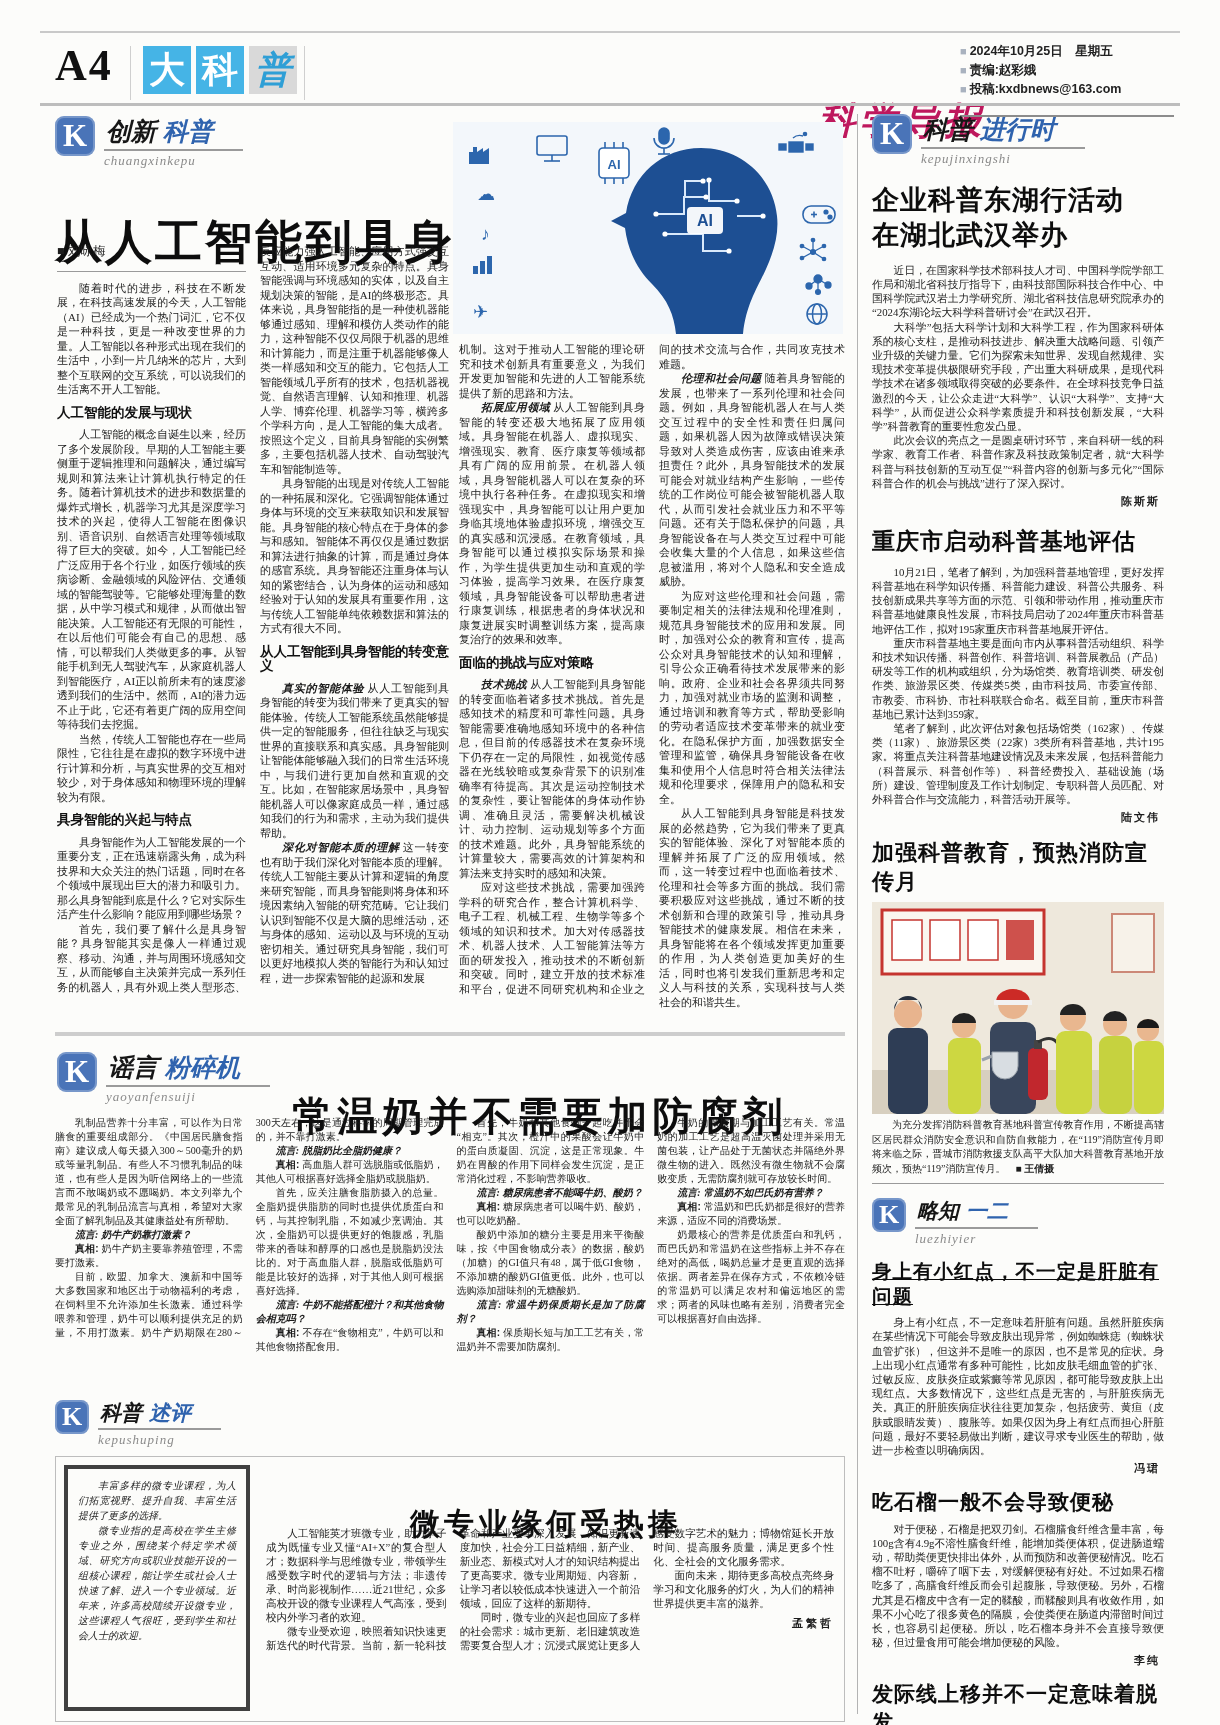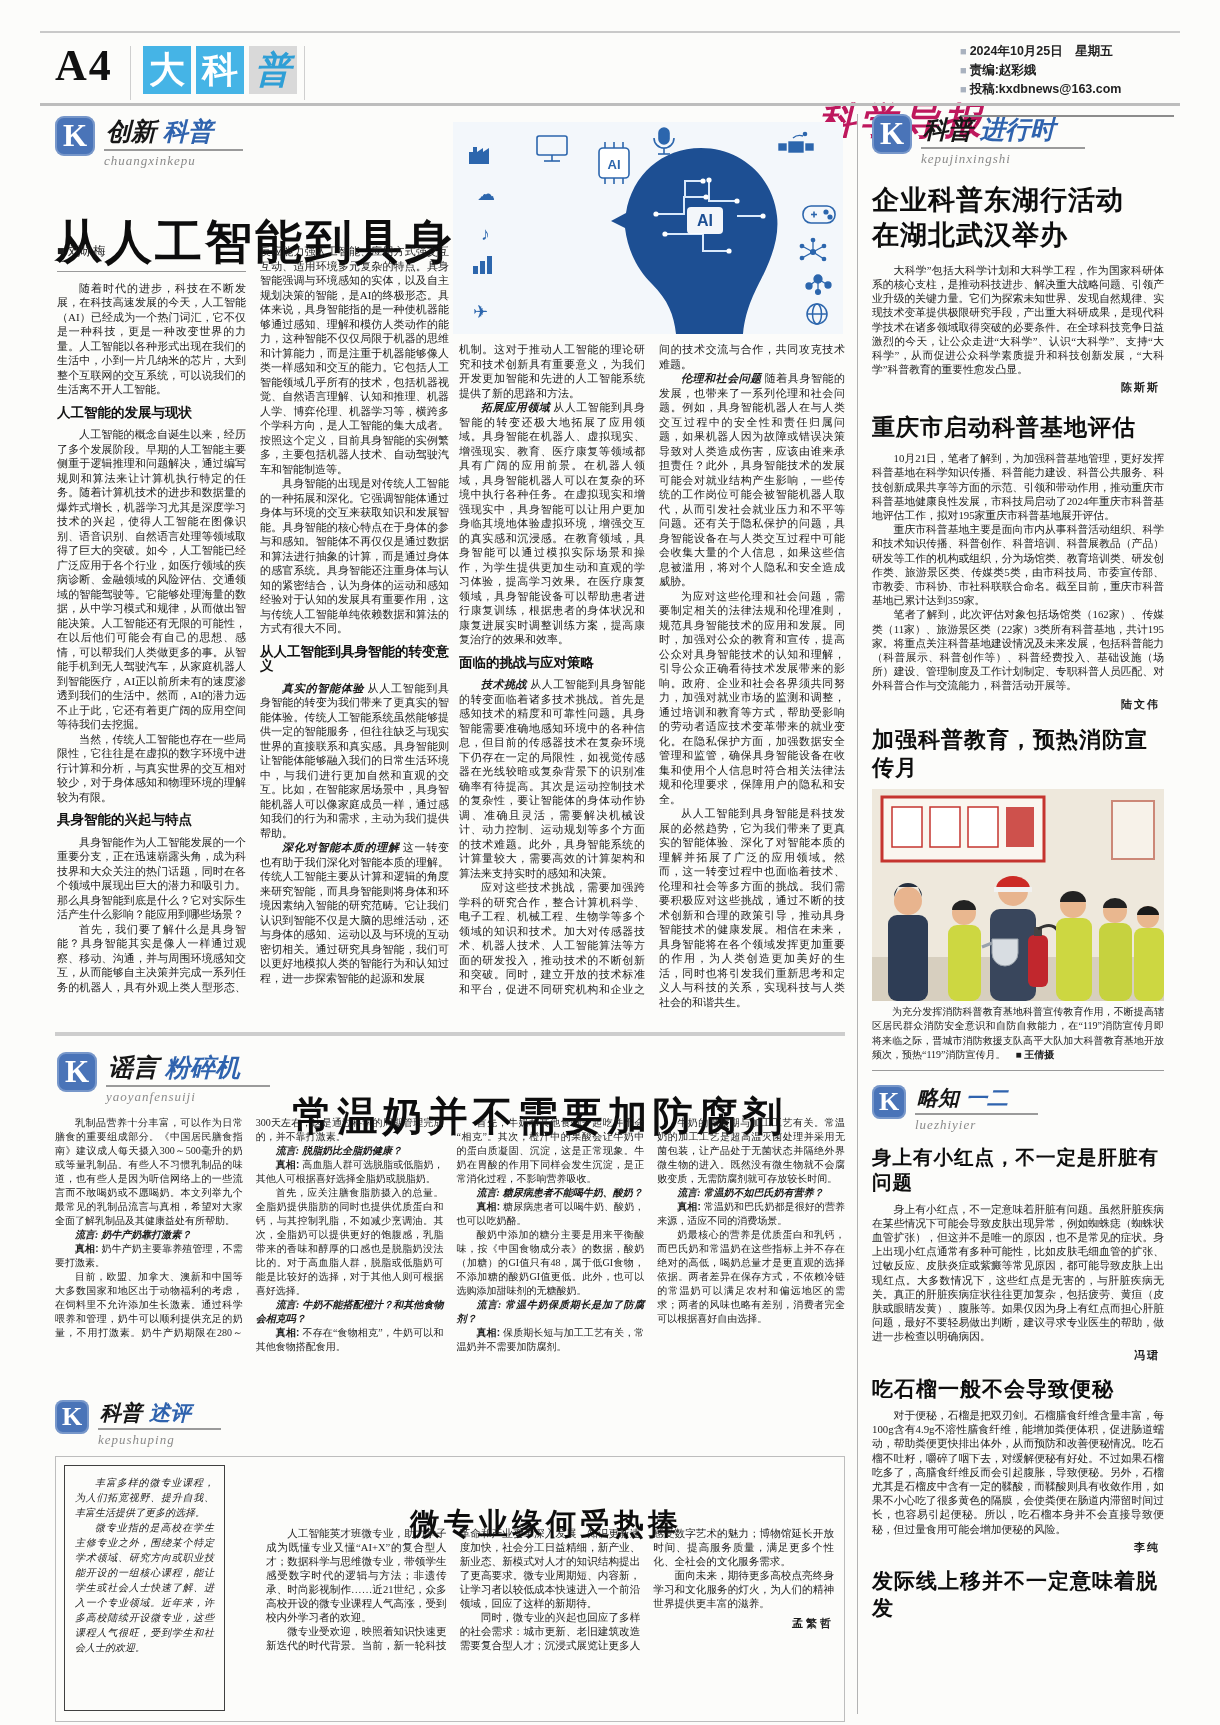--- a/index.html
+++ b/index.html
@@ -58,21 +58,21 @@
   .rule-mid{position:absolute;left:55px;top:1032px;width:790px;height:4px;background:#cdcdcd;}
   
   .sec-milk{position:absolute;left:55px;top:1046px;width:790px;height:350px;}
   .milk-headline{position:absolute;left:190px;top:10px;width:590px;text-align:center;
                  font-family:"Liberation Sans",sans-serif;font-weight:700;font-size:40px;letter-spacing:5px;color:#0d0d0d;}
   .cols4{position:absolute;left:0;top:70px;width:790px;height:274px;column-count:4;column-gap:13px;
          font-size:10px;line-height:14px;overflow:hidden;}
   
   .sec-review{position:absolute;left:55px;top:1400px;width:790px;height:322px;}
   .review-box{position:absolute;left:0;top:56px;width:788px;height:264px;border:1px solid #bdbdbd;background:#fcfcfa;}
-  .intro-box{position:absolute;left:8px;top:8px;width:161px;height:246px;border:1px solid #404040;
+  .intro-box{position:absolute;left:8px;top:8px;width:186px;height:246px;border:4px solid #404040;
              padding:9px 10px;box-sizing:border-box;overflow:hidden;}
   .intro-box p{margin:0;font-size:10px;line-height:15px;font-style:italic;text-indent:2em;text-align:justify;color:#222;}
   .review-headline{position:absolute;left:210px;top:22px;width:560px;text-align:center;
                    font-family:"Liberation Sans",sans-serif;font-weight:700;font-size:30px;letter-spacing:4px;color:#0d0d0d;}
   .cols3{position:absolute;left:210px;top:70px;width:568px;height:184px;column-count:3;column-gap:13px;
          font-size:10.6px;line-height:14px;overflow:hidden;}
   
   .vdiv{position:absolute;left:857px;top:114px;width:1px;height:1600px;background:#b3b3b3;}
   .sidebar{position:absolute;left:872px;top:114px;width:292px;}
   .sb-h1{font-family:"Liberation Sans",sans-serif;font-weight:700;font-size:27px;line-height:1.3;
@@ -321,21 +321,23 @@
       <div class="kbox">K</div>
       <div>
         <div class="badge-title"><span class="bt-black">科普</span><span class="bt-blue">进行时</span></div>
         <div class="badge-pinyin">kepujinxingshi</div>
       </div>
     </div>
 
     <h2 class="sb-h1"><span>企业科普东湖行活动</span><br><span>在湖北武汉举办</span></h2>
     <div>
 
+    <p class="body">近日，在国家科学技术部科技人才司、中国科学院学部工作局和湖北省科技厅指导下，由科技部国际科技合作中心、中国科学院武汉岩土力学研究所、湖北省科技信息研究院承办的“2024东湖论坛大科学科普研讨会”在武汉召开。</p>
         <p class="body">大科学”包括大科学计划和大科学工程，作为国家科研体系的核心支柱，是推动科技进步、解决重大战略问题、引领产业升级的关键力量。它们为探索未知世界、发现自然规律、实现技术变革提供极限研究手段，产出重大科研成果，是现代科学技术在诸多领域取得突破的必要条件。在全球科技竞争日益激烈的今天，让公众走进“大科学”、认识“大科学”、支持“大科学”，从而促进公众科学素质提升和科技创新发展，“大科学”科普教育的重要性愈发凸显。</p>
+        <p class="body">此次会议的亮点之一是圆桌研讨环节，来自科研一线的科学家、教育工作者、科普作家及科技政策制定者，就“大科学科普与科技创新的互动互促”“科普内容的创新与多元化”“国际科普合作的机会与挑战”进行了深入探讨。</p>
       </div>
     <div class="sb-byline">陈斯斯</div>
 
     <h2 class="sb-h1 sb-hc sb-h2">重庆市启动科普基地评估</h2>
     <div>
 
     <p class="body">10月21日，笔者了解到，为加强科普基地管理，更好发挥科普基地在科学知识传播、科普能力建设、科普公共服务、科技创新成果共享等方面的示范、引领和带动作用，推动重庆市科普基地健康良性发展，市科技局启动了2024年重庆市科普基地评估工作，拟对195家重庆市科普基地展开评估。</p>
         <p class="body">重庆市科普基地主要是面向市内从事科普活动组织、科学和技术知识传播、科普创作、科普培训、科普展教品（产品）研发等工作的机构或组织，分为场馆类、教育培训类、研发创作类、旅游景区类、传媒类5类，由市科技局、市委宣传部、市教委、市科协、市社科联联合命名。截至目前，重庆市科普基地已累计达到359家。</p>
         <p class="body">笔者了解到，此次评估对象包括场馆类（162家）、传媒类（11家）、旅游景区类（22家）3类所有科普基地，共计195家。将重点关注科普基地建设情况及未来发展，包括科普能力（科普展示、科普创作等）、科普经费投入、基础设施（场所）建设、管理制度及工作计划制定、专职科普人员匹配、对外科普合作与交流能力，科普活动开展等。</p>
       </div>
@@ -393,21 +395,21 @@
     </div>
 
     <div class="badge small sb-badge">
       <div class="kbox">K</div>
       <div>
         <div class="badge-title"><span class="bt-black">略知</span><span class="bt-blue">一二</span></div>
         <div class="badge-pinyin">luezhiyier</div>
       </div>
     </div>
 
-    <h2 class="sb-h1" style="font-size:19.5px;margin:12px 0 6px;">身上有小红点，不一定是肝脏有问题</h2>
+    <h2 class="sb-h1" style="font-size:19.5px;margin:12px 0 6px;text-decoration:underline;">身上有小红点，不一定是肝脏有问题</h2>
     <div>
 
     <p class="body">身上有小红点，不一定意味着肝脏有问题。虽然肝脏疾病在某些情况下可能会导致皮肤出现异常，例如蜘蛛痣（蜘蛛状血管扩张），但这并不是唯一的原因，也不是常见的症状。身上出现小红点通常有多种可能性，比如皮肤毛细血管的扩张、过敏反应、皮肤炎症或紫癜等常见原因，都可能导致皮肤上出现红点。大多数情况下，这些红点是无害的，与肝脏疾病无关。真正的肝脏疾病症状往往更加复杂，包括疲劳、黄疸（皮肤或眼睛发黄）、腹胀等。如果仅因为身上有红点而担心肝脏问题，最好不要轻易做出判断，建议寻求专业医生的帮助，做进一步检查以明确病因。</p>
       </div>
     <div class="sb-byline">冯珺</div>
 
     <h2 class="sb-h1" style="font-size:21px;margin:10px 0 6px;">吃石榴一般不会导致便秘</h2>
     <div>
 
     <p class="body">对于便秘，石榴是把双刃剑。石榴膳食纤维含量丰富，每100g含有4.9g不溶性膳食纤维，能增加粪便体积，促进肠道蠕动，帮助粪便更快排出体外，从而预防和改善便秘情况。吃石榴不吐籽，嚼碎了咽下去，对缓解便秘有好处。不过如果石榴吃多了，高膳食纤维反而会引起腹胀，导致便秘。另外，石榴尤其是石榴皮中含有一定的鞣酸，而鞣酸则具有收敛作用，如果不小心吃了很多黄色的隔膜，会使粪便在肠道内滞留时间过长，也容易引起便秘。所以，吃石榴本身并不会直接导致便秘，但过量食用可能会增加便秘的风险。</p>

